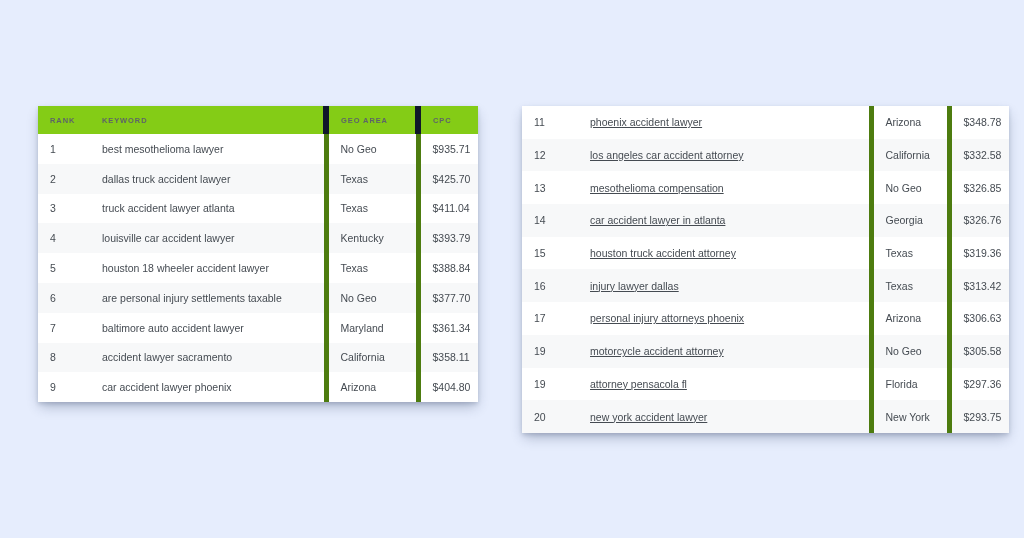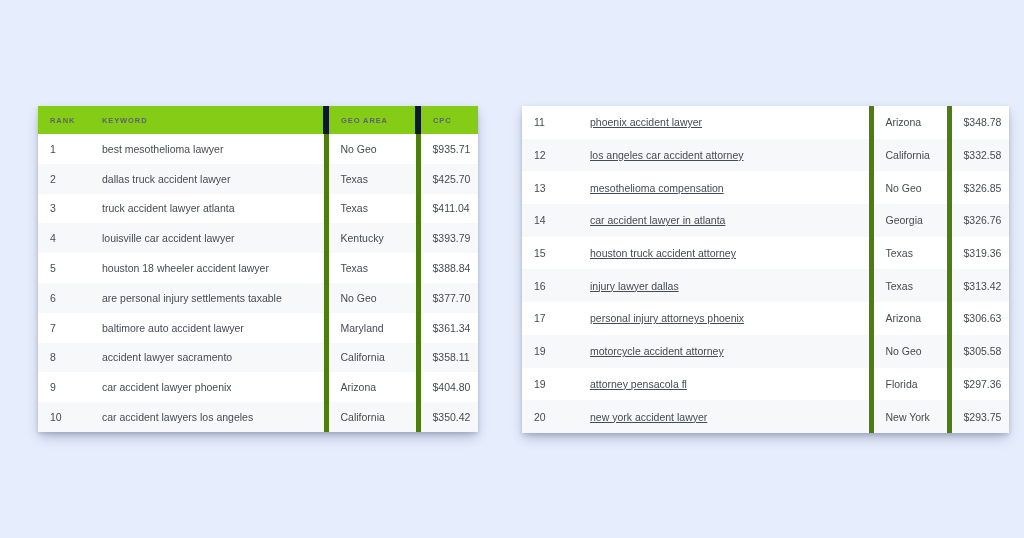--- a/index.html
+++ b/index.html
@@ -149,26 +149,20 @@
             <td class="col-kw">accident lawyer sacramento</td>
             <td class="col-geo">California</td>
             <td class="col-cpc">$358.11</td>
           </tr>
           <tr>
             <td class="col-rank">9</td>
             <td class="col-kw">car accident lawyer phoenix</td>
             <td class="col-geo">Arizona</td>
             <td class="col-cpc">$404.80</td>
           </tr>
-          <tr>
-            <td class="col-rank">10</td>
-            <td class="col-kw">car accident lawyers los angeles</td>
-            <td class="col-geo">California</td>
-            <td class="col-cpc">$350.42</td>
-          </tr>
         </tbody>
     </table>
   </div>
 
   <div class="table-card" id="right-card">
     <table>
       <tbody id="right-body">
           <tr>
             <td class="col-rank">11</td>
             <td class="col-kw">phoenix accident lawyer</td>

